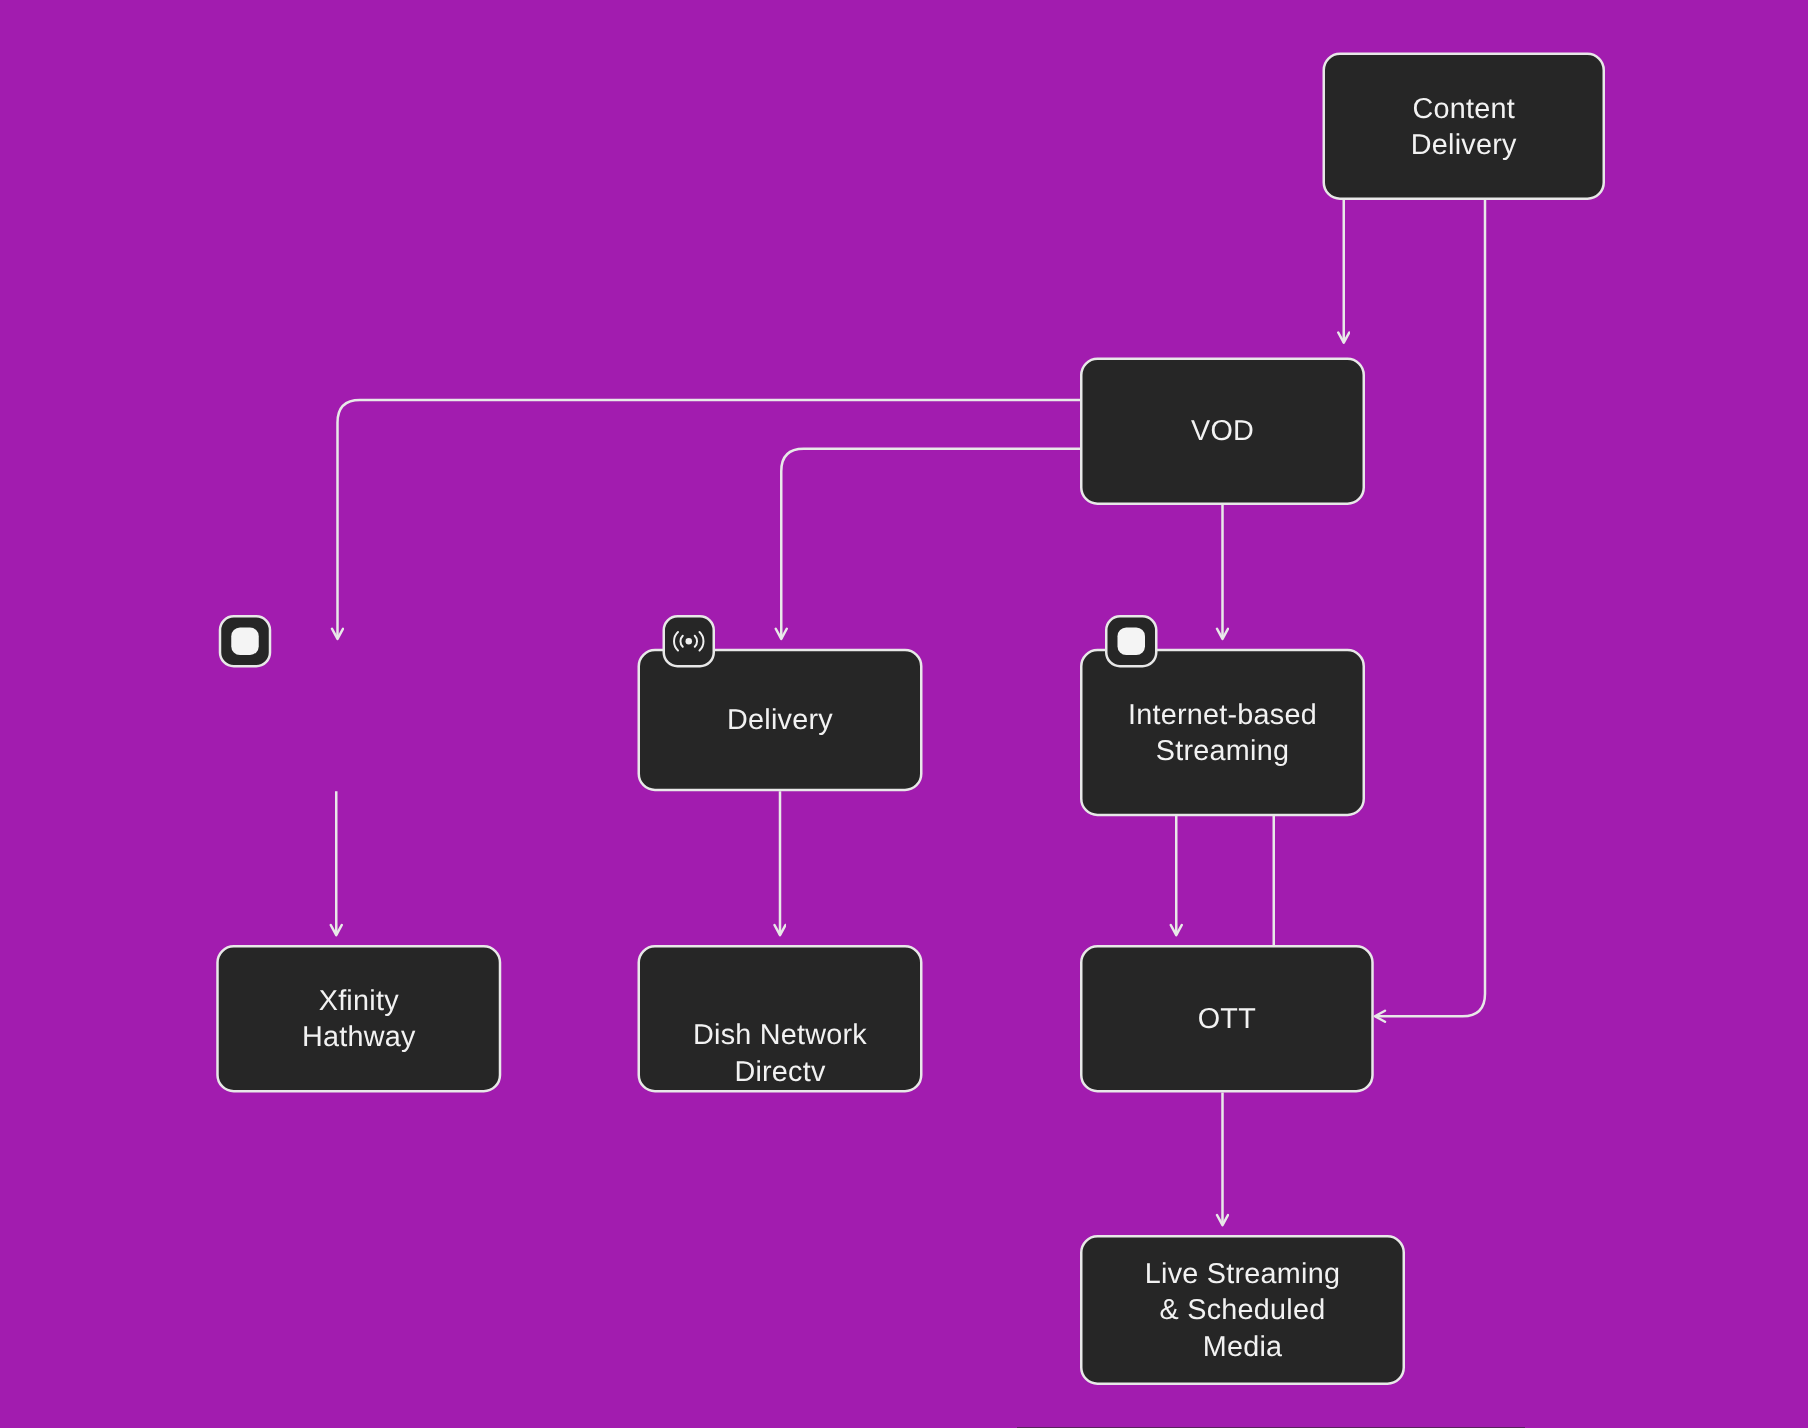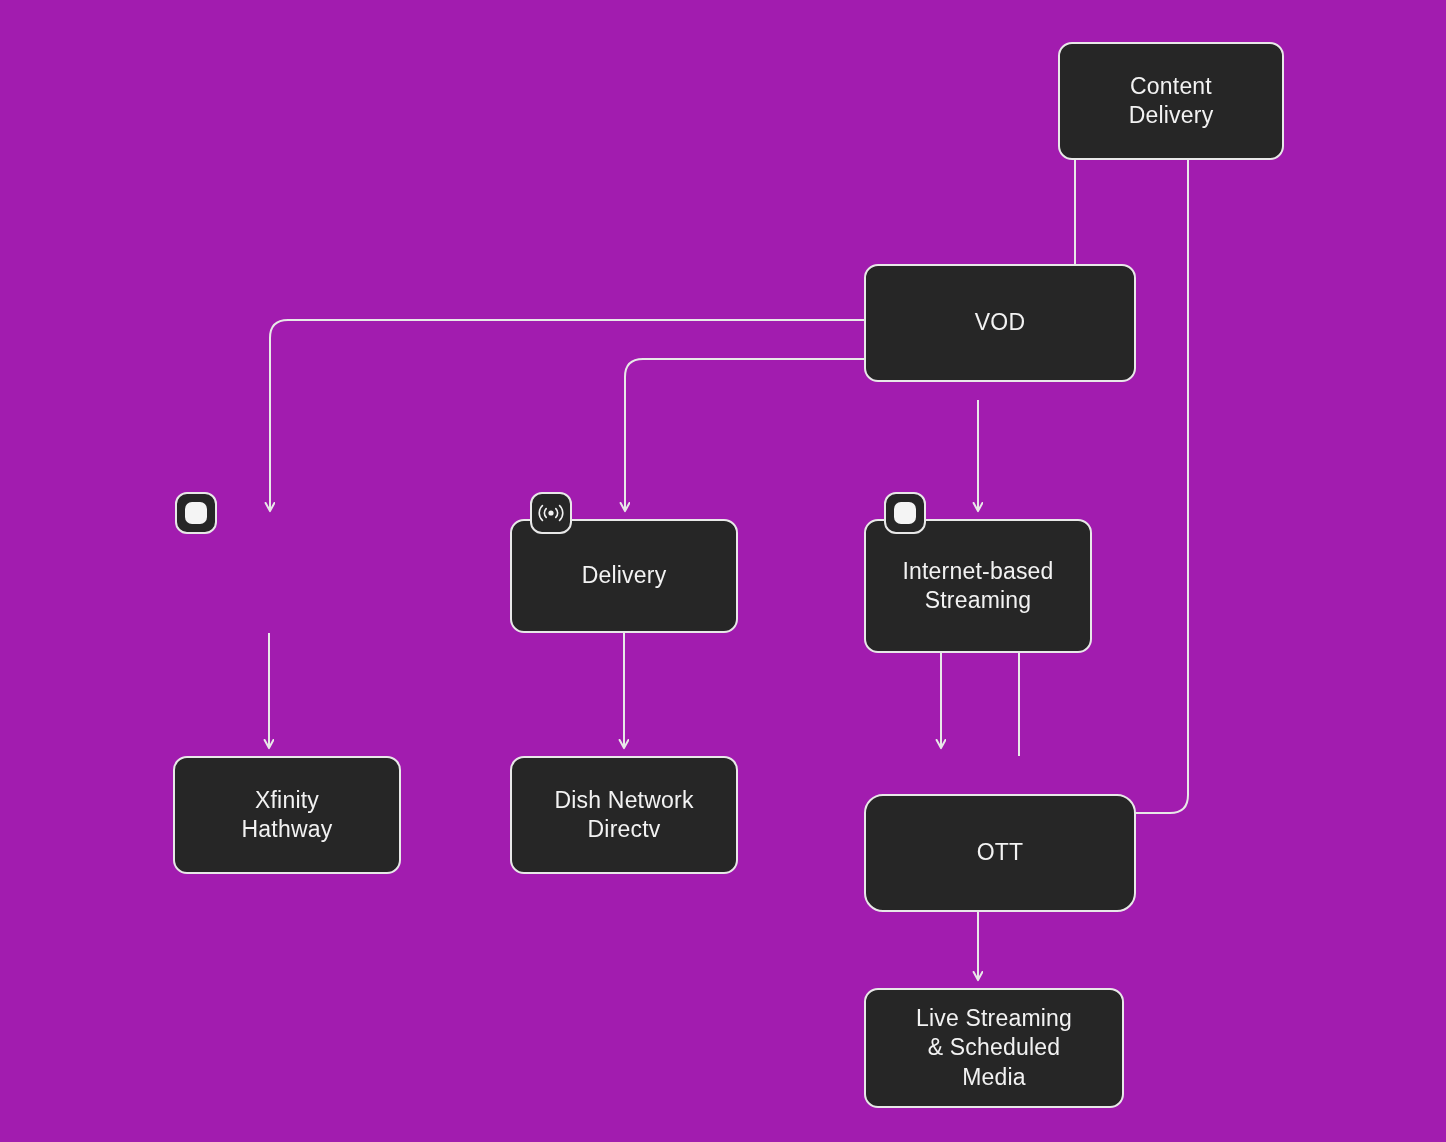--- a/index.html
+++ b/index.html
@@ -103,21 +103,21 @@
 
       <path d="M 978 874 L 978 980" marker-end="url(#arrowhead)"></path>
     </g>
   </svg>
 
   <div class="node" style="left:1058px; top:42px; width:226px; height:118px;">
     <span class="node-label">Content
 Delivery</span>
   </div>
 
-  <div class="node" style="left:864px; top:264px; width:272px; height:118px;">
+  <div class="node" style="left:864px; top:286px; width:228px; height:118px;">
     <span class="node-label">VOD</span>
   </div>
 
   <div class="badge" style="left:175px; top:492px;">
     <span class="badge-square"></span>
   </div>
 
   <div class="node" style="left:510px; top:519px; width:228px; height:114px;">
     <span class="node-label">Delivery</span>
   </div>
@@ -137,26 +137,26 @@
   </div>
   <div class="badge" style="left:884px; top:492px;">
     <span class="badge-square"></span>
   </div>
 
   <div class="node" style="left:155px; top:756px; width:228px; height:118px;margin-left:18px;">
     <span class="node-label">Xfinity
 Hathway</span>
   </div>
 
-  <div class="node" style="left:510px; top:756px; width:228px; height:118px;">
+  <div class="node" style="left:510px; top:756px; width:228px; height:118px;align-items:flex-end;">
     <span class="node-label">Dish Network
 Directv</span>
   </div>
 
-  <div class="node" style="left:864px; top:794px; width:272px; height:118px;border-radius:19px;">
+  <div class="node" style="left:864px; top:756px; width:235px; height:118px;">
     <span class="node-label">OTT</span>
   </div>
 
   <div class="node" style="left:864px; top:988px; width:260px; height:120px;">
     <span class="node-label">Live Streaming
 &amp; Scheduled
 Media</span>
   </div>
 
 </div>

